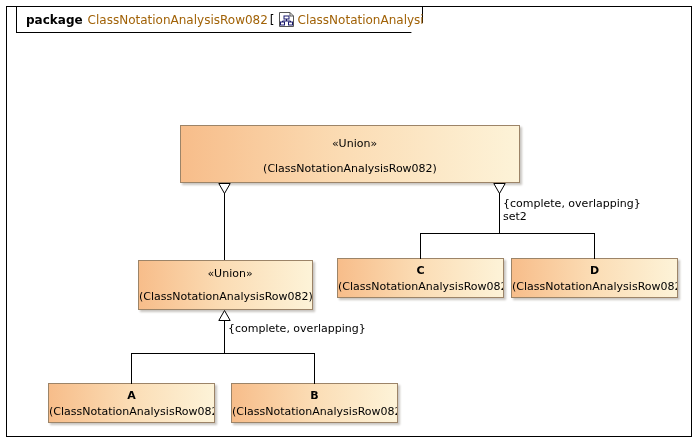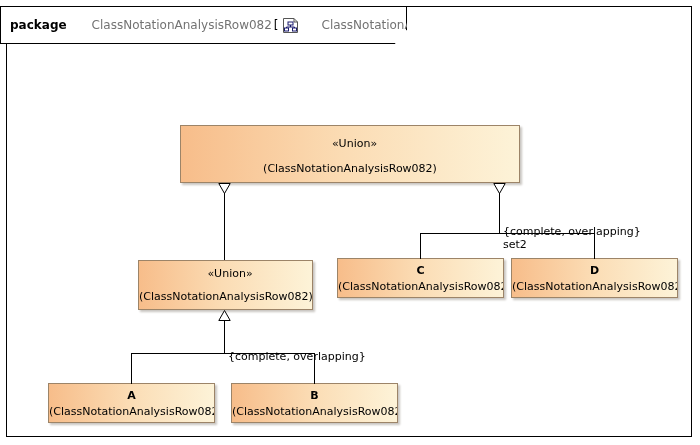--- a/index.html
+++ b/index.html
@@ -25,22 +25,22 @@
     left: 6px; top: 6px;
     width: 686px;
     height: 431px;
     border: 1px solid #000000;
     background: #ffffff;
     box-sizing: border-box;
   }
   
   .package-tab {
     position: absolute;
-    left: 0; top: 6px;
-    height: 38px;
+    left: 16px; top: 6px;
+    height: 27px;
     width: 407px;
     box-sizing: border-box;
     background: #ffffff;
     border-left: 1px solid #000;
     border-top: 1px solid #000;
     border-right: 1px solid #000;
     border-bottom: 1px solid #000;
     display: flex;
     align-items: center;
     padding-left: 9px;
@@ -48,22 +48,21 @@
     clip-path: polygon(0 0, 100% 0, 100% 62%, 97% 100%, 0 100%);
   }
   .package-tab .kw {
     font-weight: bold;
     font-size: 12px;
     color: #000;
     margin-right: 5px;
   }
   .package-tab .pkgname {
     font-size: 12px;
-    color: #737373;
-    margin-left: 20px;
+    color: #a16207;
   }
   .package-tab .brk {
     font-size: 12px;
     color: #000;
     margin: 0 2px;
   }
   .tab-icon {
     width: 15px; height: 15px;
     margin: 0 4px 0 2px;
     flex: 0 0 auto;
@@ -118,21 +117,20 @@
   }
   .gtri svg { display: block; }
 
   .gslabel {
     position: absolute;
     font-size: 11px;
     line-height: 13px;
     color: #000;
     white-space: nowrap;
     text-align: center;
-    margin-top: 28px;
   }
 </style>
 </head>
 <body>
 
 <div id="diagram-root">
 
   <div class="package-frame"></div>
 
   <div class="package-tab">

